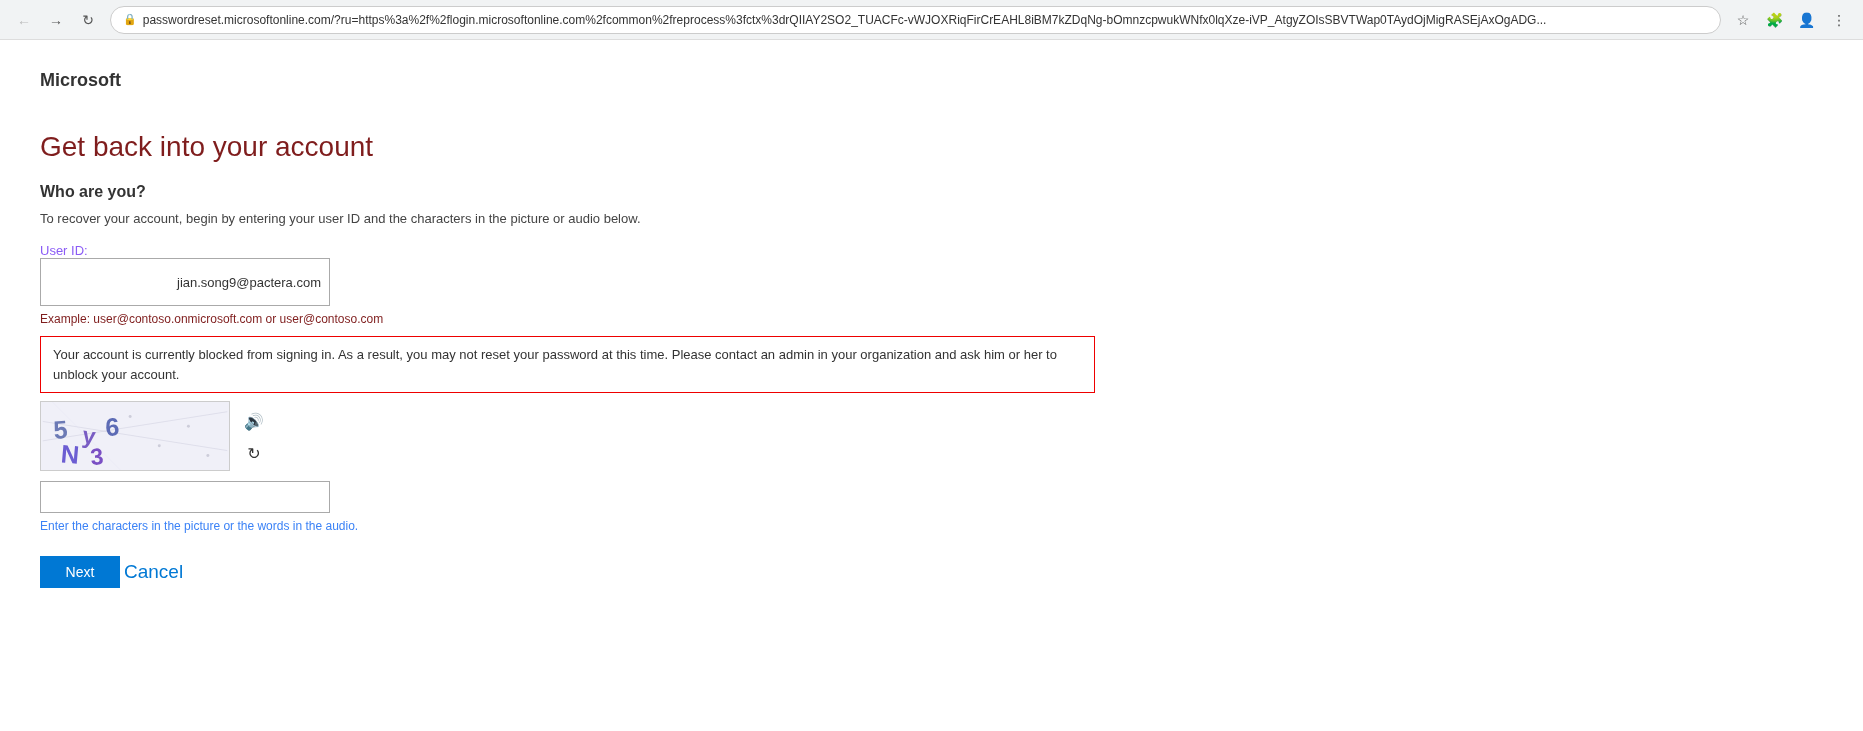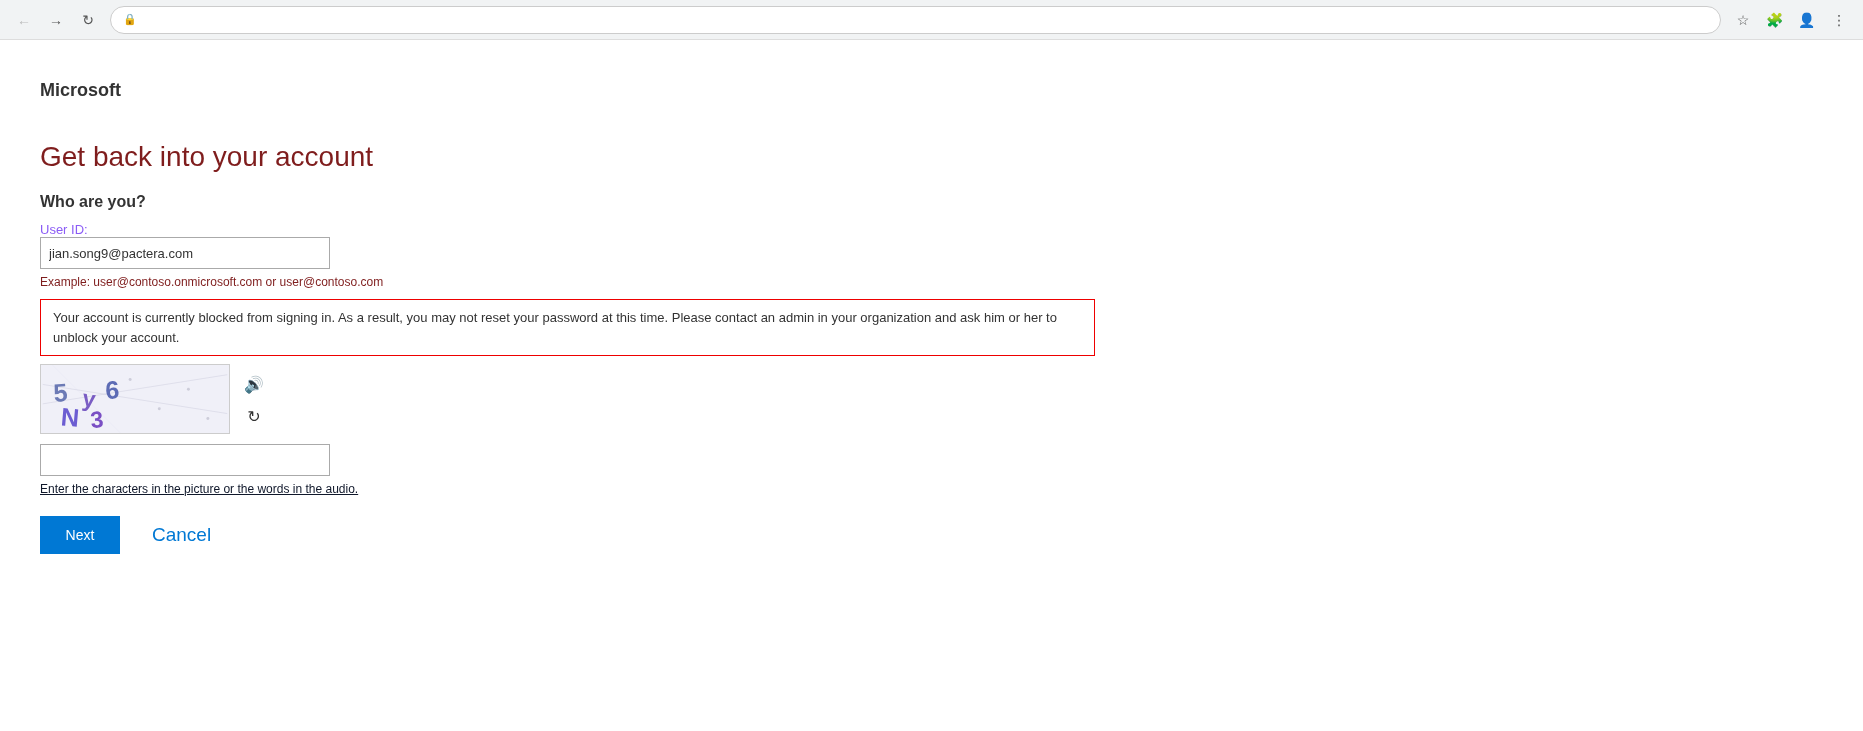--- a/index.html
+++ b/index.html
@@ -93,21 +93,21 @@
       cursor: pointer;
       display: flex;
       align-items: center;
       justify-content: center;
       font-size: 14px;
       color: #555;
     }
 
     
     .page-content {
-      padding: 40px 40px;
+      padding: 30px 40px;
       max-width: 900px;
     }
 
     .ms-logo {
       font-size: 18px;
       font-weight: 600;
       color: #333;
       margin-bottom: 40px;
     }
 
@@ -132,28 +132,29 @@
     }
 
     .field-label {
       font-size: 13px;
       color: #8b5cf6;
       margin-bottom: 4px;
     }
 
     .text-input {
       width: 290px;
-      height: 32px;
+      height: 48px;
       border: 1px solid #aaa;
       padding: 0 8px;
       font-size: 13px;
       color: #333;
       outline: none;
       display: block;
       margin-bottom: 6px;
+      text-align: right;
     }
 
     .example-text {
       font-size: 12px;
       color: #7f1d1d;
       margin-bottom: 10px;
     }
 
     .error-box {
       width: 1055px;
@@ -223,29 +224,29 @@
       padding: 0 8px;
       font-size: 13px;
       color: #333;
       outline: none;
       display: block;
       margin-bottom: 6px;
     }
 
     .captcha-hint {
       font-size: 12px;
-      color: #0f172a;
+      color: #3b82f6;
       margin-bottom: 20px;
-      text-decoration: underline;
     }
 
     
     .button-row {
       display: flex;
-      gap: 28px;
+      gap: 0;
+      align-items: center;
       margin-top: 12px;
     }
 
     .btn-next {
       background: #0078d4;
       color: #fff;
       border: none;
       padding: 8px 24px;
       font-size: 14px;
       cursor: pointer;
@@ -265,20 +266,21 @@
 <body>
 
 <div class="browser-chrome">
   <div class="browser-nav-buttons">
     <button class="nav-btn disabled" title="Back">←</button>
     <button class="nav-btn" title="Forward">→</button>
     <button class="nav-btn" title="Reload">↻</button>
   </div>
   <div class="address-bar">
     <span class="address-bar-lock">🔒</span>
+    <span class="address-bar-text">passwordreset.microsoftonline.com/?ru=https%3a%2f%2flogin.microsoftonline.com%2fcommon%2freprocess%3fctx%3drQIIAY2SO2_TUACFc-vWJOXRiqFirCrEAHL8iBM7kZDqNg-bOmnzcpwukWNfx0lqXze-iVP_AtgyZOIsSBVTWap0TAydOjMigRASEjAxOgADG...</span>
   </div>
   <div class="browser-actions">
     <button class="browser-action-btn" title="Favorites">☆</button>
     <button class="browser-action-btn" title="Extensions">🧩</button>
     <button class="browser-action-btn" title="Profile">👤</button>
     <button class="browser-action-btn" title="Menu">⋮</button>
   </div>
 </div>
 
 <div class="page-content">
@@ -286,20 +288,21 @@
   
   <div class="ms-logo">Microsoft</div>
 
   
   <h1 class="page-title">Get back into your account</h1>
 
   
   <h2 class="section-title">Who are you?</h2>
 
   
+  <p class="description-text">To recover your account, begin by entering your user ID and the characters in the picture or audio below.</p>
 
   
   <label class="field-label">User ID:</label>
   <input type="text" class="text-input" value="jian.song9@pactera.com" style="">
 
   
   <p class="example-text">Example: user@contoso.onmicrosoft.com or user@contoso.com</p>
 
   
   <div class="error-box">

